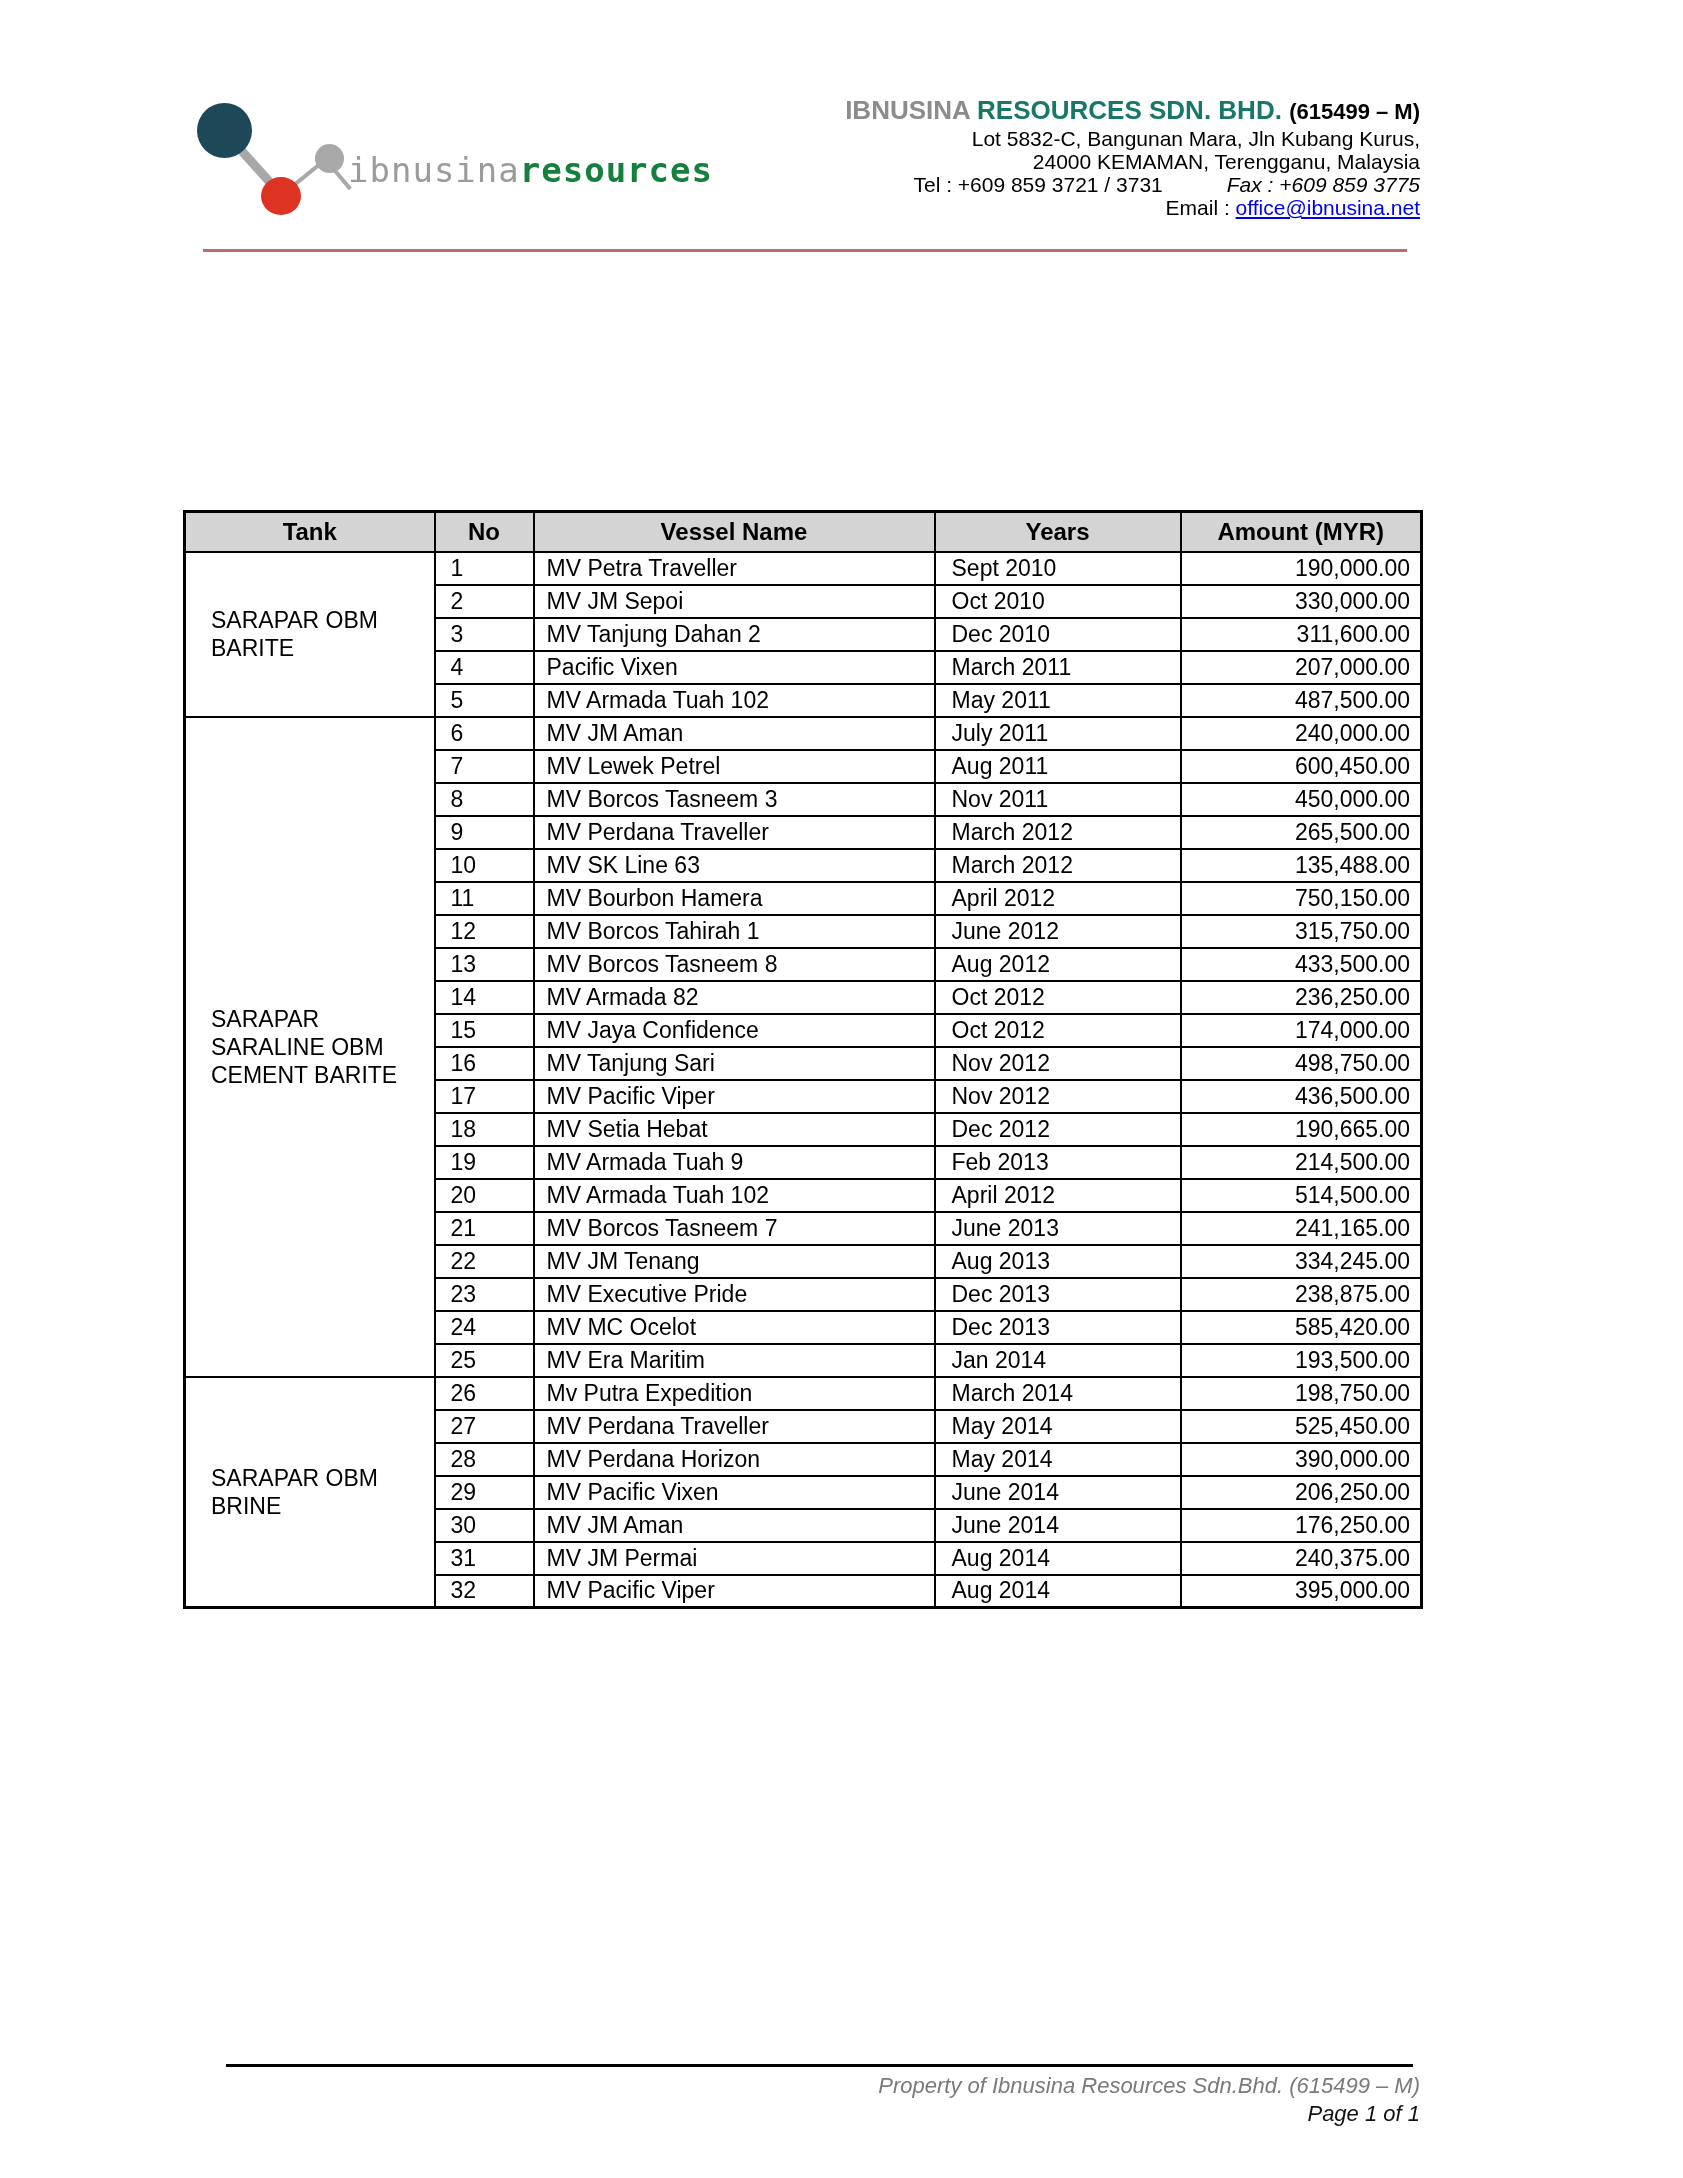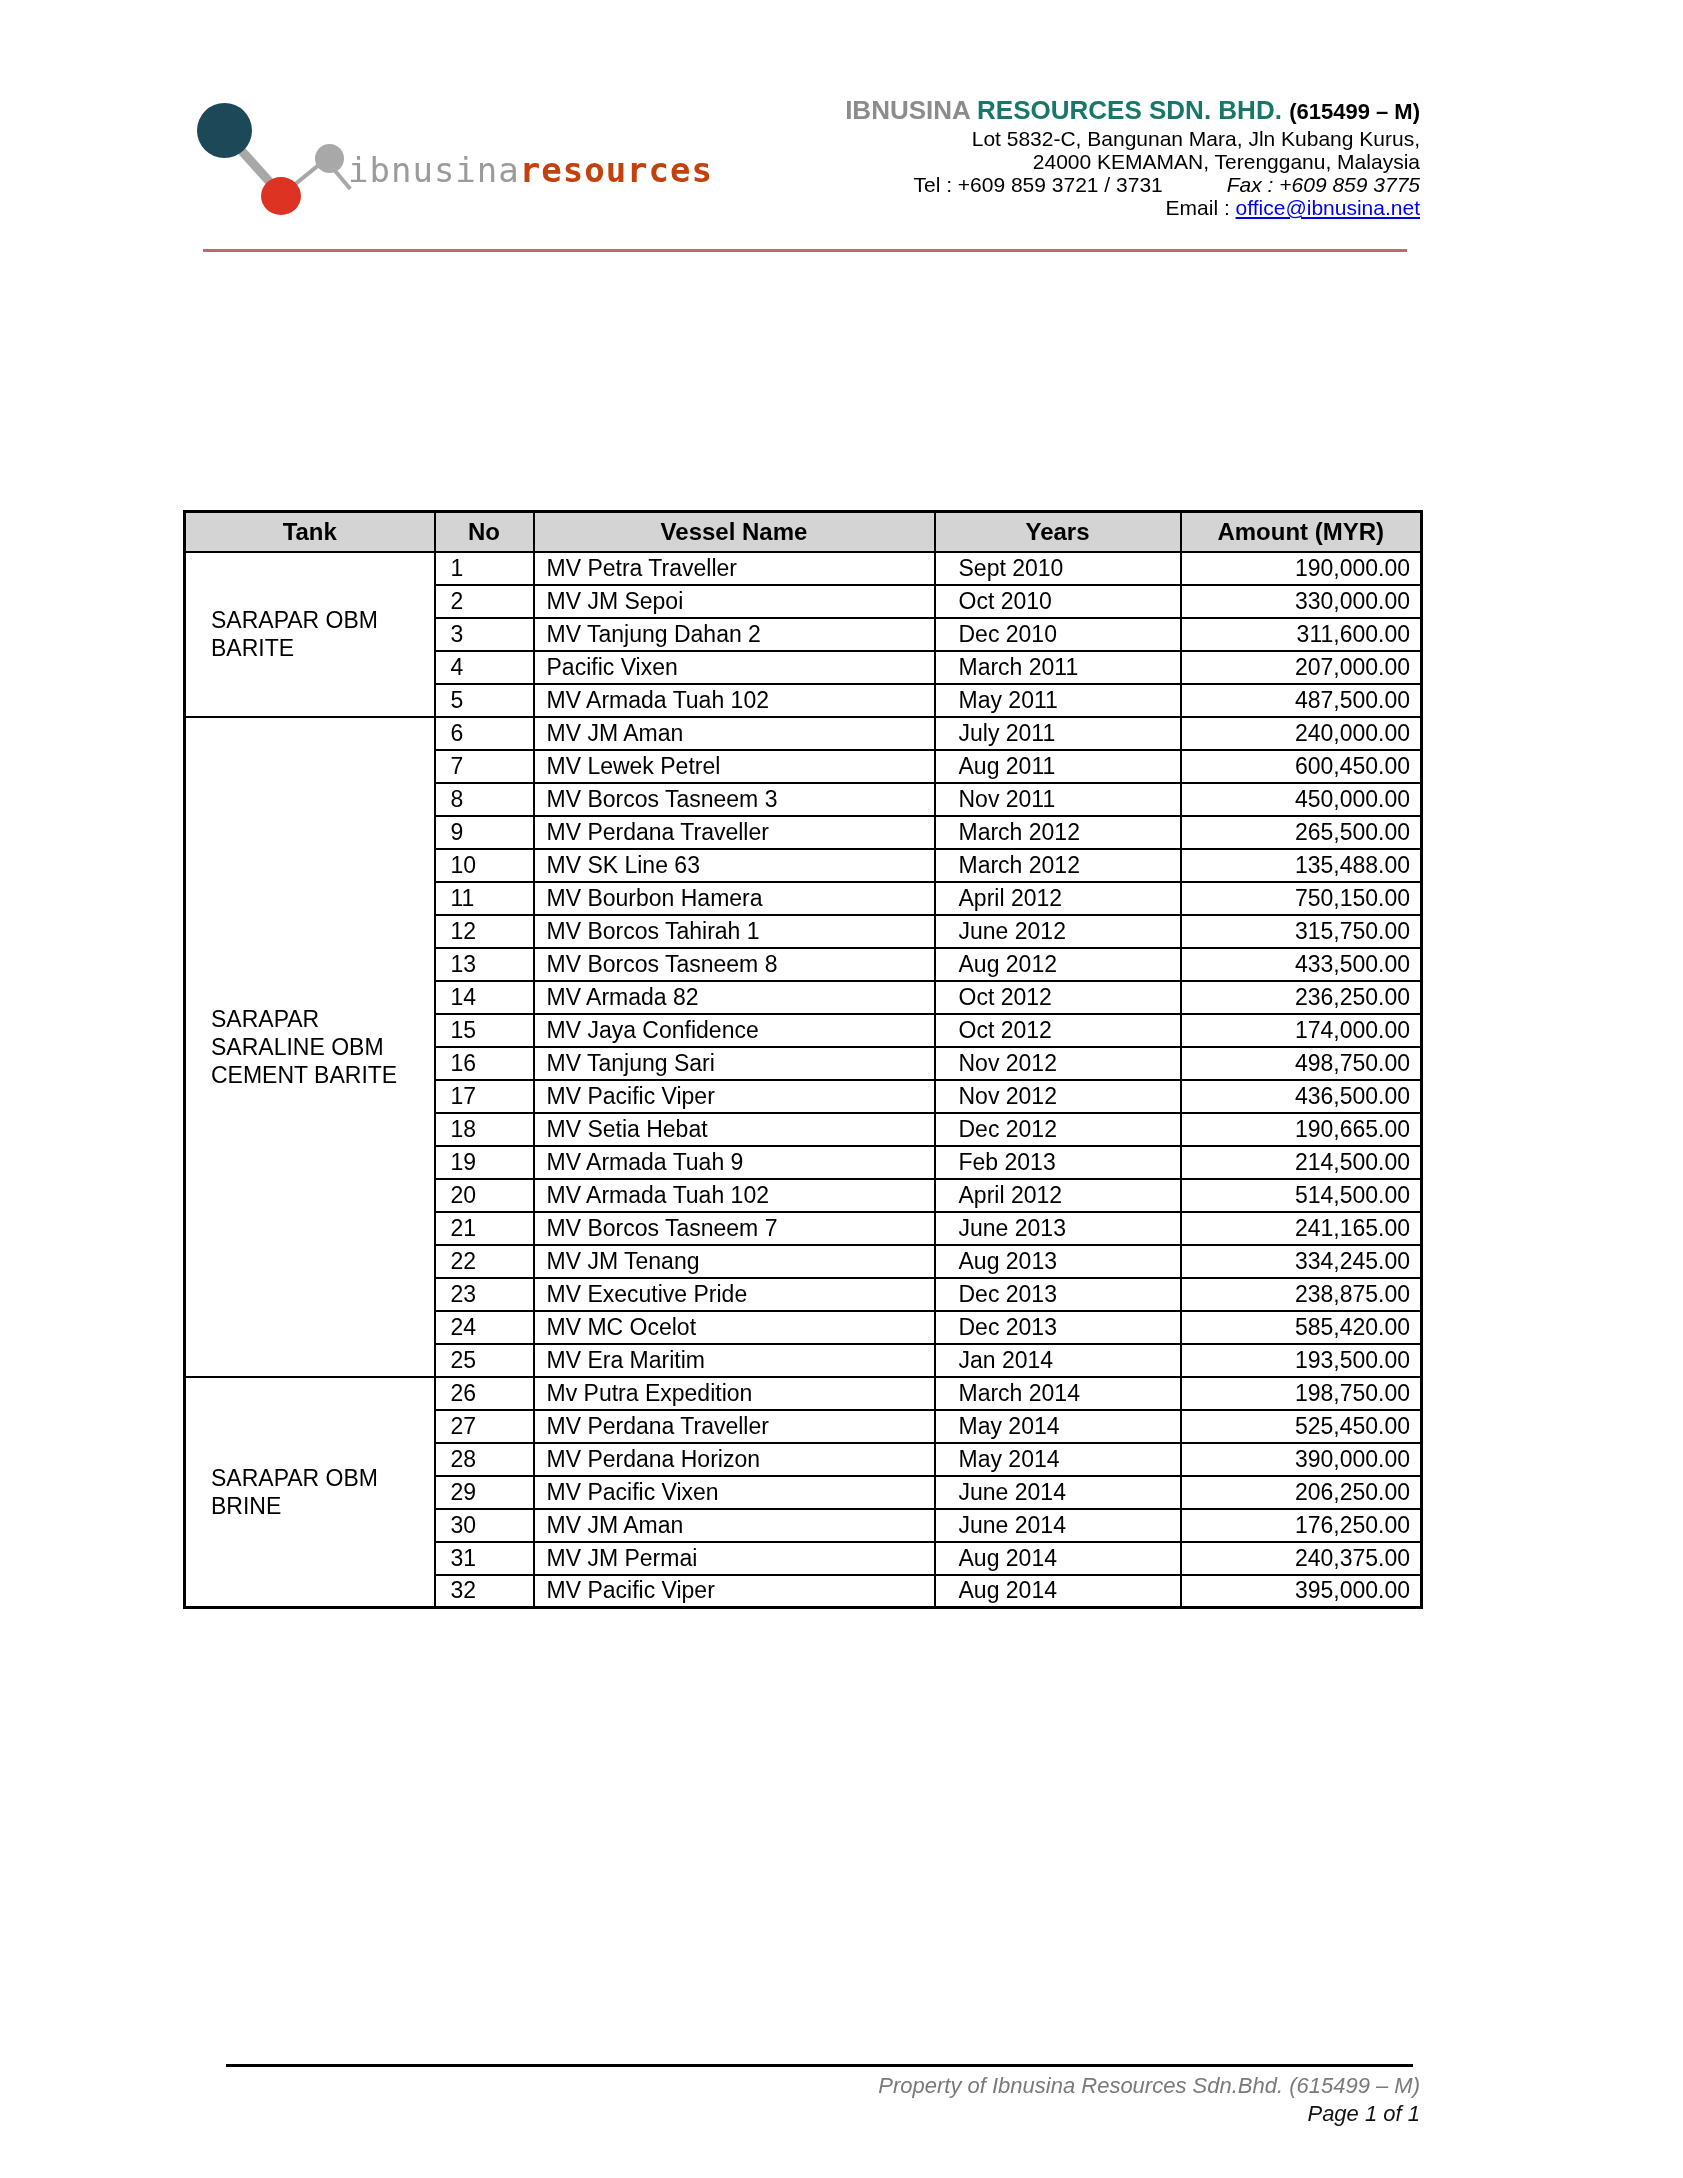--- a/index.html
+++ b/index.html
@@ -21,21 +21,21 @@
   .dot-gray{left:315px; top:144px; width:29px; height:29px; background:var(--brand-gray);}
   .seg{position:absolute; background:var(--brand-gray); transform-origin:0 50%;}
   .seg1{left:226px; top:129px; width:85px; height:9px; transform:rotate(48deg);}
   .seg2{left:283px; top:192px; width:55px; height:4px; transform:rotate(-39deg);}
   .seg3{left:331px; top:164px; width:30px; height:4px; transform:rotate(50deg);}
   .logo-text{
     position:absolute; left:348px; top:150px; font-family:"DejaVu Sans Mono", monospace;
     font-size:34px; letter-spacing:1px; white-space:nowrap;
   }
   .logo-text .t1{color:#9b9b9b;}
-  .logo-text .t2{color:#c2410c; font-weight:bold;}
+  .logo-text .t2{color:#15803d; font-weight:bold;}
   
   .company{position:absolute; top:95px; right:263px; text-align:right; line-height:23px;}
   .company .name-line{font-weight:bold; font-size:26px; line-height:30px; white-space:nowrap;}
   .company .name-gray{color:var(--company-gray);}
   .company .name-teal{color:var(--company-teal);}
   .company .name-reg{color:#000; font-size:22px;}
   .company .addr{font-size:21px;}
   .company .telfax{font-size:21px;}
   .company .telfax .fax{margin-left:64px;font-style:italic;}
   .company .email-line{font-size:21px;}
@@ -54,21 +54,21 @@
   table, th, td{border:2px solid #000;}
   table{border-width:3px;}
   th{
     height:40px; background:var(--table-header-bg); font-weight:bold; font-size:24px;
     text-align:center; vertical-align:middle;
   }
   td{height:33px; vertical-align:middle; overflow:hidden; white-space:nowrap;}
   .tank-cell{vertical-align:middle; padding-left:25px; line-height:28px; white-space:normal;}
   .col-no{padding-left:15px; text-align:left;}
   .col-vessel{padding-left:12px; text-align:left;}
-  .col-years{padding-left:23px; text-align:left;}
+  .col-years{padding-left:16px; text-align:left;}
   .col-amount{padding-right:10px; text-align:right;}
   
   .footer-divider{position:absolute; left:226px; top:2064px; width:1187px; height:3px; background:#000;}
   .footer-prop{position:absolute; right:263px; top:2073px; font-size:22px; font-style:italic; color:var(--footer-gray); white-space:nowrap;}
   .footer-page{position:absolute; right:263px; top:2101px; font-size:22px; font-style:italic; font-weight:normal; color:#111; white-space:nowrap;}
 </style>
 </head>
 <body>
 
 <div class="page">

